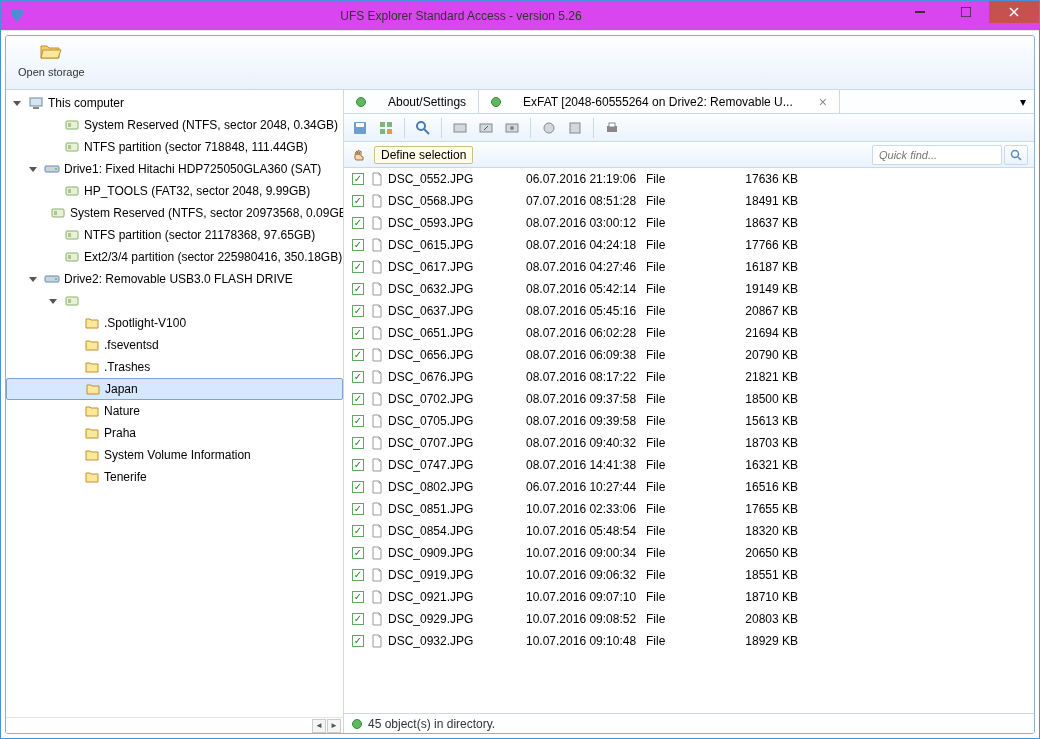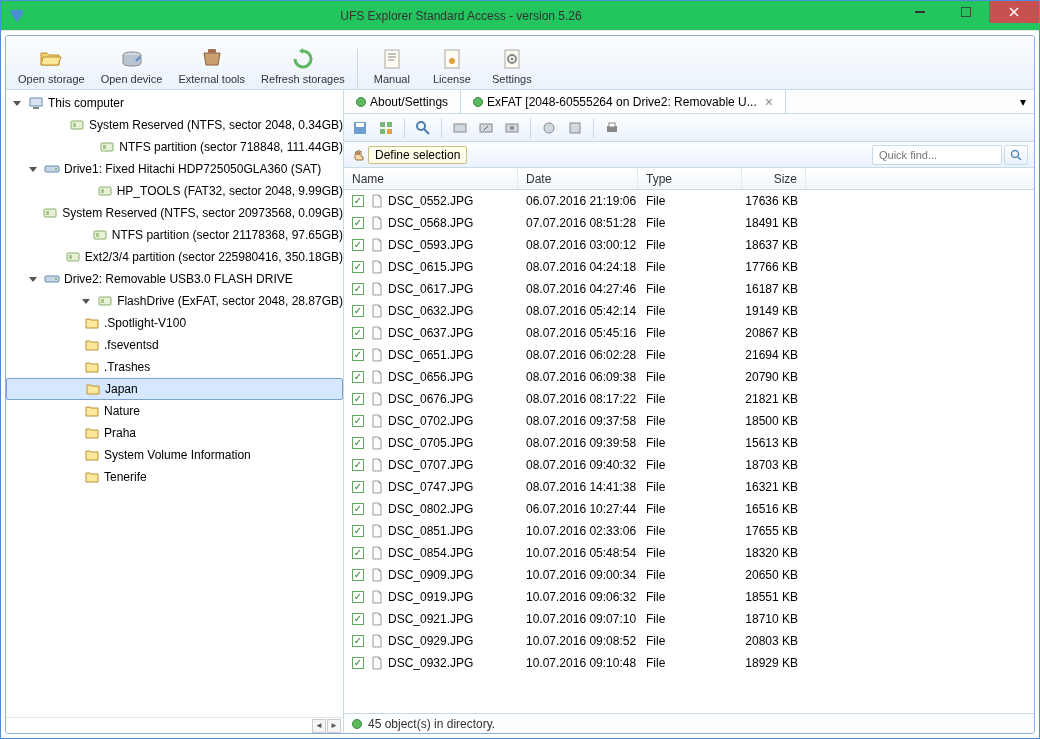--- a/index.html
+++ b/index.html
@@ -1,62 +1,62 @@
 <!DOCTYPE html>
 <html><head>
 <meta charset="utf-8">
 <style>
 * { margin: 0; padding: 0; box-sizing: border-box; font-family: "Segoe UI", Tahoma, sans-serif; font-size: 12px; }
 body { background: #fff; width: 1040px; height: 739px; overflow: hidden; display: flex; flex-direction: column; border: 1px solid #4a90d9; }
-.titlebar { height: 30px; background: #22c55e; display: flex; align-items: center; border-bottom: 1px solid #e5e5e5; }
+.titlebar { height: 30px; background: #d946ef; display: flex; align-items: center; border-bottom: 1px solid #e5e5e5; }
 .titlebar-icon { margin-left: 8px; width: 16px; height: 16px; }
 .titlebar-text { flex: 1; text-align: center; font-size: 12px; color: #333; }
 .win-controls { display: flex; height: 100%; }
 .win-btn { width: 46px; height: 22px; display: flex; align-items: center; justify-content: center; }
 .win-btn.close { background: #c75050; color: #fff; width: 50px; }
 .win-btn svg { width: 10px; height: 10px; }
 
 .main-container { flex: 1; margin: 4px; border: 1px solid #8faed4; border-radius: 3px; background: linear-gradient(to bottom, #fefefe, #f7fbff); display: flex; flex-direction: column; overflow: hidden; }
 
-.toolbar-main { height: 54px; background: linear-gradient(to bottom, #fdfeff, #eaf2fb); border-bottom: 1px solid #c8dae8; display: flex; align-items: flex-end; padding: 0 4px; }
+.toolbar-main { height: 54px; background: linear-gradient(to bottom, #fdfeff, #eaf2fb); border-bottom: 1px solid #c8dae8; display: flex; align-items: flex-start; padding: 0 4px; flex-direction: column; }
 .tb-btn { display: flex; flex-direction: column; align-items: center; justify-content: center; padding: 4px 8px; cursor: pointer; border-radius: 3px; min-width: 60px; }
 .tb-btn .ico { width: 24px; height: 24px; margin-bottom: 2px; }
 .tb-btn span { font-size: 11px; color: #333; }
 .tb-sep { width: 1px; height: 40px; background: #c8dae8; margin: 0 4px; }
 
 .content { flex: 1; display: flex; overflow: hidden; }
 .left-panel { width: 338px; display: flex; flex-direction: column; border-right: 1px solid #c8dae8; background: #fff; }
 .tree { flex: 1; overflow: auto; padding: 2px 0; }
 .tree-scroll { height: 16px; border-top: 1px solid #e5e5e5; display: flex; align-items: center; justify-content: flex-end; padding-right: 2px; }
 .tree-row { display: flex; align-items: center; height: 22px; padding-left: 4px; cursor: pointer; white-space: nowrap; }
 .tree-row.selected { background: #d6e8ff; border: 1px solid #7da2ce; border-radius: 2px; }
 .tw { display: inline-flex; width: 14px; height: 14px; align-items: center; justify-content: center; color: #666; }
 .tw.none { visibility: hidden; }
 .tree-icon { width: 16px; height: 16px; margin: 0 4px; display: inline-flex; align-items: center; justify-content: center; }
 .tree-label { font-size: 12px; color: #000; }
 .indent0 { padding-left: 4px; }
 .indent1 { padding-left: 20px; }
-.indent2 { padding-left: 40px; justify-content: flex-end; }
+.indent2 { padding-left: 40px; }
 .indent3 { padding-left: 60px; }
 
 .right-panel { flex: 1; display: flex; flex-direction: column; overflow: hidden; }
 .tabs { height: 24px; background: #fdfeff; border-bottom: 1px solid #c8dae8; display: flex; align-items: stretch; }
-.tab { display: flex; align-items: center; padding: 0 12px; border-right: 1px solid #c8dae8; cursor: pointer; gap: 4px; }
+.tab { display: flex; align-items: center; padding: 0 12px; border-right: 1px solid #c8dae8; cursor: pointer; gap: 22px; }
 .tab.active { background: #fff; }
 .dot { width: 10px; height: 10px; border-radius: 50%; background: #5fb85f; border: 1px solid #3a8a3a; }
 .tab-close { color: #888; font-size: 14px; margin-left: 4px; }
 
 .inner-toolbar { height: 28px; background: linear-gradient(to bottom, #fdfeff, #eaf2fb); border-bottom: 1px solid #c8dae8; display: flex; align-items: center; padding: 0 4px; gap: 2px; }
 .itb-btn { width: 24px; height: 24px; display: flex; align-items: center; justify-content: center; cursor: pointer; border-radius: 2px; }
 .itb-sep { width: 1px; height: 20px; background: #c8dae8; margin: 0 4px; }
 
-.tooltip-row { height: 26px; background: linear-gradient(to bottom, #fdfeff, #eaf2fb); border-bottom: 1px solid #c8dae8; display: flex; align-items: center; padding: 0 6px; gap: 0; }
+.tooltip-row { height: 26px; background: linear-gradient(to bottom, #fdfeff, #eaf2fb); border-bottom: 1px solid #c8dae8; display: flex; align-items: center; padding: 0 6px; gap: 6px; }
 .tooltip-box { background: #fffde7; border: 1px solid #c9c085; padding: 1px 6px; font-size: 12px; border-radius: 2px; }
 .qf-box { margin-left: auto; display: flex; align-items: center; }
-.qf-input { width: 130px; height: 20px; border: 1px solid #c8dae8; background: #fff; padding: 0 6px; color: #888; font-size: 11px; border-radius: 2px; }
+.qf-input { width: 130px; height: 20px; border: 1px solid #c8dae8; background: #fff; padding: 0 6px; font-style: italic; color: #888; font-size: 11px; border-radius: 2px; }
 .qf-btn { width: 24px; height: 20px; margin-left: 2px; border: 1px solid #c8dae8; background: linear-gradient(to bottom, #fff, #eaf2fb); display: flex; align-items: center; justify-content: center; border-radius: 2px; }
 
 .grid-header { height: 22px; background: linear-gradient(to bottom, #fff, #f1f6fb); border-bottom: 1px solid #c8dae8; display: flex; }
 .gh { padding: 0 8px; display: flex; align-items: center; border-right: 1px solid #e1e9f1; font-size: 12px; color: #333; }
 .gh.name { flex: 0 0 174px; }
 .gh.date { flex: 0 0 120px; }
 .gh.type { flex: 0 0 104px; }
 .gh.size { flex: 0 0 64px; justify-content: flex-end; }
 
 .grid-body { flex: 1; overflow-y: auto; background: #fff; }
@@ -286,21 +286,20 @@
               <svg width="10" height="10" viewBox="0 0 10 10">
                 <path d="M1 3 L9 3 L5 8 Z" fill="#555"></path>
               </svg>
             </span>
             <span class="tree-icon">
               <svg width="16" height="16" viewBox="0 0 16 16">
                 <rect x="2" y="4" width="12" height="8" fill="#e8f0d8" stroke="#8ab06a" rx="1"></rect>
                 <rect x="4" y="6" width="3" height="4" fill="#a8c888"></rect>
               </svg>
             </span>
-            <span class="tree-label">FlashDrive (ExFAT, sector 2048, 28.87GB)</span>
           </div>
           <div class="tree-row indent3">
             <span class="tw none"></span>
             <span class="tree-icon">
               <svg width="16" height="16" viewBox="0 0 16 16">
                 <path d="M2 4 L6 4 L7 5 L14 5 L14 13 L2 13 Z" fill="#fce89a" stroke="#c09030"></path>
               </svg>
             </span>
             <span class="tree-label">.Spotlight-V100</span>
           </div>
@@ -461,26 +460,20 @@
         <input class="qf-input" placeholder="Quick find..." style="">
         <div class="qf-btn">
               <svg width="12" height="12" viewBox="0 0 12 12">
                 <circle cx="5" cy="5" r="3.5" fill="none" stroke="#5a8ac0" stroke-width="1.5"></circle>
                 <path d="M8 8 L11 11" stroke="#5a8ac0" stroke-width="1.5"></path>
               </svg>
             </div>
       </div>
     </div>
 
-    <div class="grid-header">
-      <div class="gh name">Name</div>
-      <div class="gh date">Date</div>
-      <div class="gh type">Type</div>
-      <div class="gh size">Size</div>
-    </div>
 
     <div class="grid-body" id="grid">
           <div class="grid-row">
             <div class="gc name">
               <span class="chk">✓</span>
               <span class="file-ico">
                 <svg width="14" height="14" viewBox="0 0 14 14">
                   <path d="M3 1 L9 1 L11 3 L11 13 L3 13 Z" fill="#fefefe" stroke="#999"></path>
                   <path d="M9 1 L9 3 L11 3" fill="none" stroke="#999"></path>
                 </svg>

